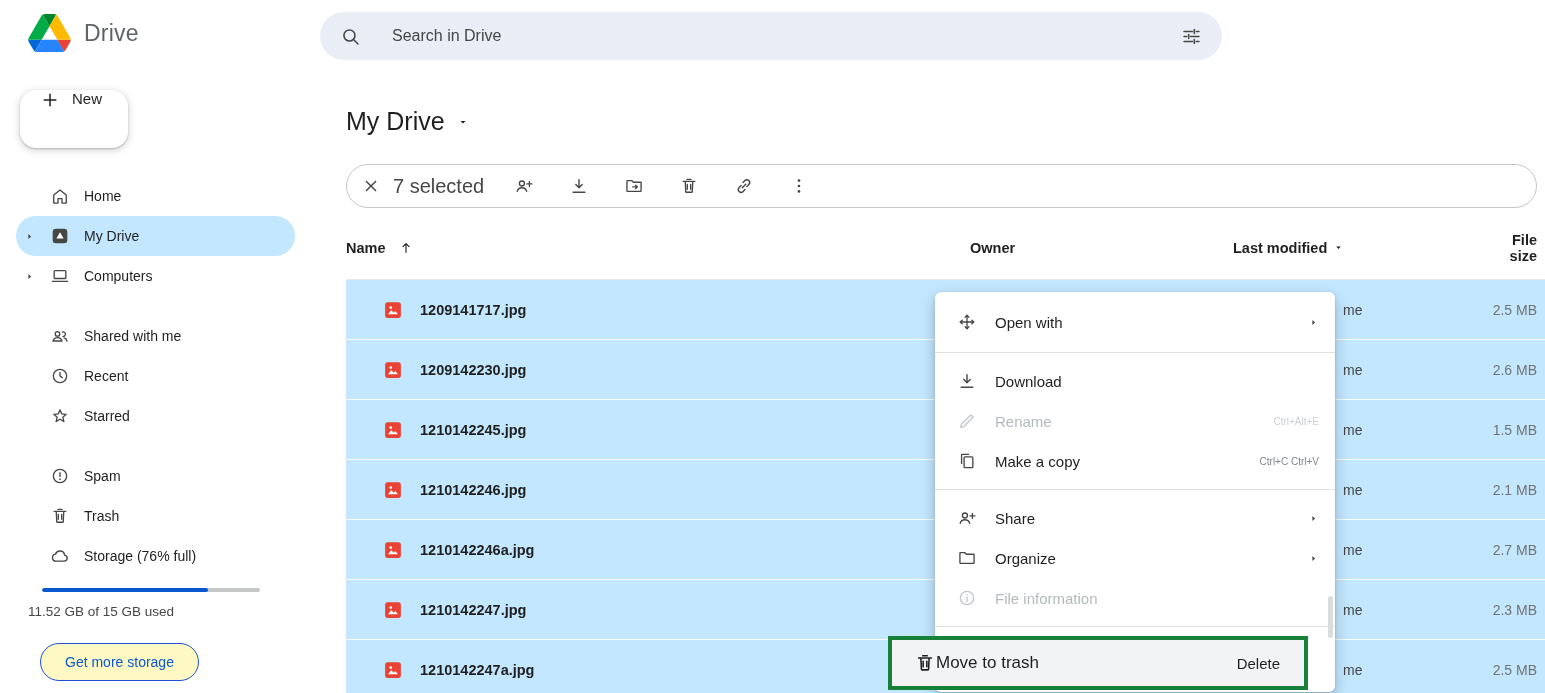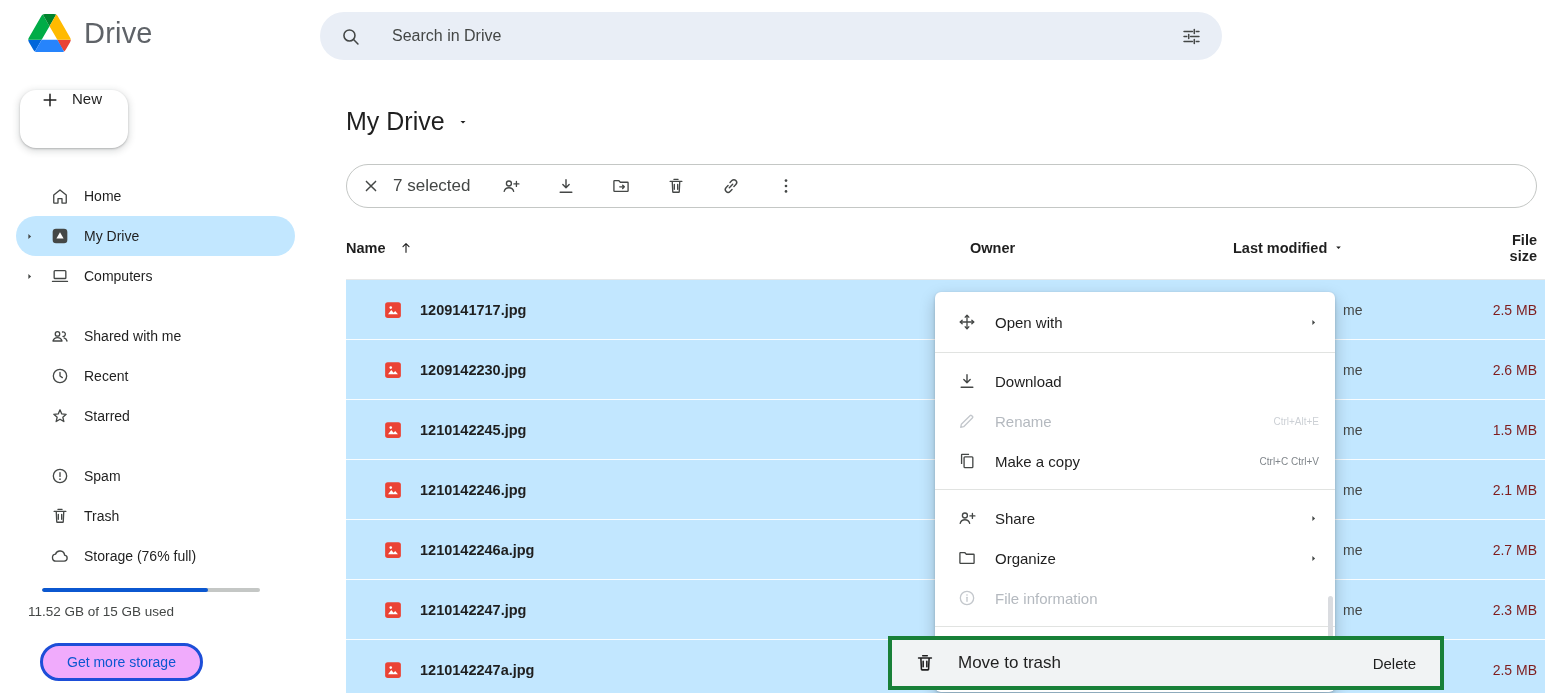--- a/index.html
+++ b/index.html
@@ -7,41 +7,41 @@
   body {
     font-family:"Liberation Sans","DejaVu Sans",sans-serif;
     background:#fff; color:#1f1f1f; overflow:hidden; position:relative;
   }
   .screen { position:absolute; inset:0; width:1545px; height:693px; background:#fff; }
 
   
   .sidebar { position:absolute; left:0; top:0; width:305px; height:693px; background:#fff; z-index:2; }
   .brand { display:flex; align-items:center; gap:13px; padding:14px 0 0 28px; }
   .brand svg { width:43px; height:38px; display:block; }
-  .brand-name { font-size:29px; color:#5f6368; letter-spacing:.2px; }
+  .brand-name { font-size:23px; color:#5f6368; letter-spacing:.2px; }
   .new-btn { margin:38px 0 0 20px; height:58px; padding:0 26px 0 20px; background:#fff; border:none;
     border-radius:16px; display:flex; align-items:flex-start; gap:12px; font-size:15px; font-weight:500;
     color:#1f1f1f; cursor:pointer; font-family:inherit;
     box-shadow:0 1px 2px rgba(60,64,67,.30), 0 2px 6px 2px rgba(60,64,67,.15); }
   .new-btn svg { width:20px; height:20px; color:#1f1f1f; }
   .nav { margin-top:28px; }
   .nav-item { position:relative; height:40px; margin:0 10px 0 16px; border-radius:20px;
     display:flex; align-items:center; font-size:14px; color:#1f1f1f; cursor:pointer; }
   .nav-item.active { background:#c2e7ff; font-weight:500; }
   .expander { position:absolute; left:8px; width:11px; height:11px; color:#444746; display:flex; }
   .expander svg { width:11px; height:11px; }
   .nicon { margin-left:34px; width:20px; height:20px; color:#444746; flex:none; }
   .nicon svg { width:20px; height:20px; display:block; }
   .nlabel { margin-left:14px; white-space:nowrap; }
   .nav-gap { height:20px; }
   .storage-bar { margin:12px 0 0 42px; width:218px; height:4px; border-radius:2px; background:#c4c7c5; overflow:hidden; }
   .storage-fill { height:100%; background:#0b57d0; border-radius:2px; }
   .storage-text { margin:12px 0 0 28px; font-size:13.5px; color:#444746; }
-  .get-more-btn { margin:24px 0 0 40px; height:38px; padding:0 24px; background:#f0abfc;
-    border:3px solid #1d4ed8; border-radius:20px; color:#0b57d0; font-size:14px; font-weight:500;
+  .get-more-btn { margin:24px 0 0 40px; height:38px; padding:0 24px; background:#fef9c3;
+    border:1px solid #1d4ed8; border-radius:20px; color:#0b57d0; font-size:14px; font-weight:500;
     cursor:pointer; font-family:inherit; }
 
   
   .search-wrap { position:absolute; left:320px; top:12px; width:902px; height:48px; background:#e9eef6;
     border-radius:24px; display:flex; align-items:center; padding:0 20px; z-index:1;gap:12px; }
   .search-icon { width:21px; height:21px; color:#444746; flex:none; }
   .search-icon svg, .tune-icon svg { width:100%; height:100%; display:block; }
   .search-input { flex:1; margin-left:19px; border:none; background:transparent; outline:none;
     font-size:16px; color:#1f1f1f; font-family:inherit; }
   .search-input::placeholder { color:#444746; opacity:1; }
@@ -52,21 +52,21 @@
   .title-row { display:flex; align-items:center; gap:12px; margin:34px 0 0 26px; height:31px; }
   .page-title { font-size:25px; color:#1f1f1f; }
   .title-caret { width:12px; height:12px; color:#1f1f1f; display:flex; cursor:pointer; }
   .title-caret svg { width:12px; height:12px; }
 
   .sel-toolbar { margin:27px 0 0 26px; width:1191px; height:44px; border:1px solid #c4c7c5;
     border-radius:22px; display:flex; align-items:center; padding:0 4px; }
   .tb-btn { width:40px; height:40px; border-radius:50%; border:none; background:transparent;
     display:flex; align-items:center; justify-content:center; color:#444746; cursor:pointer; flex:none; }
   .tb-btn svg { width:20px; height:20px; }
-  .sel-count { margin:0 8px 0 2px; font-size:17px; font-weight:500; color:#444746; white-space:nowrap; }
+  .sel-count { margin:0 8px 0 2px; font-size:20px; font-weight:500; color:#444746; white-space:nowrap; }
   .tb-group { display:flex; margin-left:12px; gap:15px; }
 
   .thead { display:grid; grid-template-columns:624px 263px 256px 1fr; align-items:center;
     margin:8px 0 0 26px; width:1199px; height:64px; border-bottom:1px solid #e7e8e8;
     font-size:14.5px; font-weight:600; color:#1f1f1f; }
   .h-name { display:flex; align-items:center; gap:12px; }
   .sort-arrow { width:16px; height:16px; color:#1f1f1f; display:flex; cursor:pointer; }
   .sort-arrow svg { width:16px; height:16px; }
   .h-modified { display:flex; align-items:center; gap:6px; }
   .h-caret { width:11px; height:11px; color:#1f1f1f; display:flex; cursor:pointer; }
@@ -74,21 +74,21 @@
   .h-size { text-align:right; padding-right:8px; }
 
   .rows { margin-left:26px; width:1199px; }
   .row { display:grid; grid-template-columns:624px 263px 256px 1fr; align-items:center;
     height:60px; background:#c2e7ff; border-bottom:1px solid rgba(255,255,255,.9); cursor:pointer; }
   .name-cell { display:flex; align-items:center; gap:18px; padding-left:38px; }
   .file-icon { width:18px; height:18px; flex:none; }
   .file-icon svg { width:18px; height:18px; display:block; }
   .file-name { font-size:14.5px; font-weight:600; color:#1f1f1f; }
   .modified-cell { padding-left:110px; font-size:14px; color:#444746; }
-  .size-cell { text-align:right; padding-right:8px; font-size:14px; color:#7f1d1d; }
+  .size-cell { text-align:right; padding-right:8px; font-size:14px; color:#737373; }
 
   
   .menu { position:absolute; left:935px; top:292px; width:400px; height:400px; background:#fff;
     border-radius:6px; padding-top:8px; z-index:10; overflow:hidden;
     box-shadow:0 1px 3px rgba(0,0,0,.18), 0 6px 16px rgba(0,0,0,.22); }
   .mi { height:40px; display:flex; align-items:center; padding:0 16px 0 22px; gap:18px;
     font-size:15px; color:#1f1f1f; cursor:pointer; }
   .mi.tall { height:44px; }
   .micon { width:20px; height:20px; color:#444746; flex:none; display:flex; }
   .micon svg { width:20px; height:20px; }
@@ -97,23 +97,23 @@
   .msub { width:11px; height:11px; color:#444746; display:flex; }
   .msub svg { width:11px; height:11px; }
   .mi.disabled { color:#b4b9bf; cursor:default; }
   .mi.disabled .micon { color:#c3c7cc; }
   .mi.disabled .mshortcut { color:#ccd0d5; }
   .mdivider { height:1px; background:#e1e3e1; margin:8px 0; }
   .menu-scrollbar { position:absolute; right:2px; top:304px; width:5px; height:42px;
     background:#dadce0; border-radius:3px; cursor:pointer; }
 
   
-  .trash-highlight { position:absolute; left:888px; top:636px; width:556px; height:54px;
+  .trash-highlight { position:absolute; left:888px; top:636px; width:420px; height:54px;
     background:#f1f3f4; border:4px solid #188038; display:flex; align-items:center;
-    padding:0 24px 0 22px; gap:22px; z-index:20; cursor:pointer; }
+    padding:0 24px 0 22px; z-index:20; cursor:pointer; }
   .ticon { width:22px; height:22px; color:#1f1f1f; flex:none; display:flex; }
   .ticon svg { width:22px; height:22px; }
   .trash-label { flex:1; font-size:17px; font-weight:500; color:#1f1f1f; }
   .trash-shortcut { font-size:15px; font-weight:500; color:#1f1f1f; }
 </style>
 </head>
 <body>
 
 <div class="screen">
 

